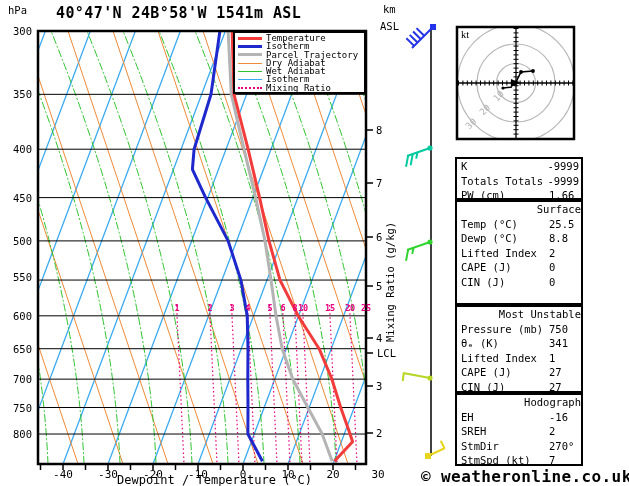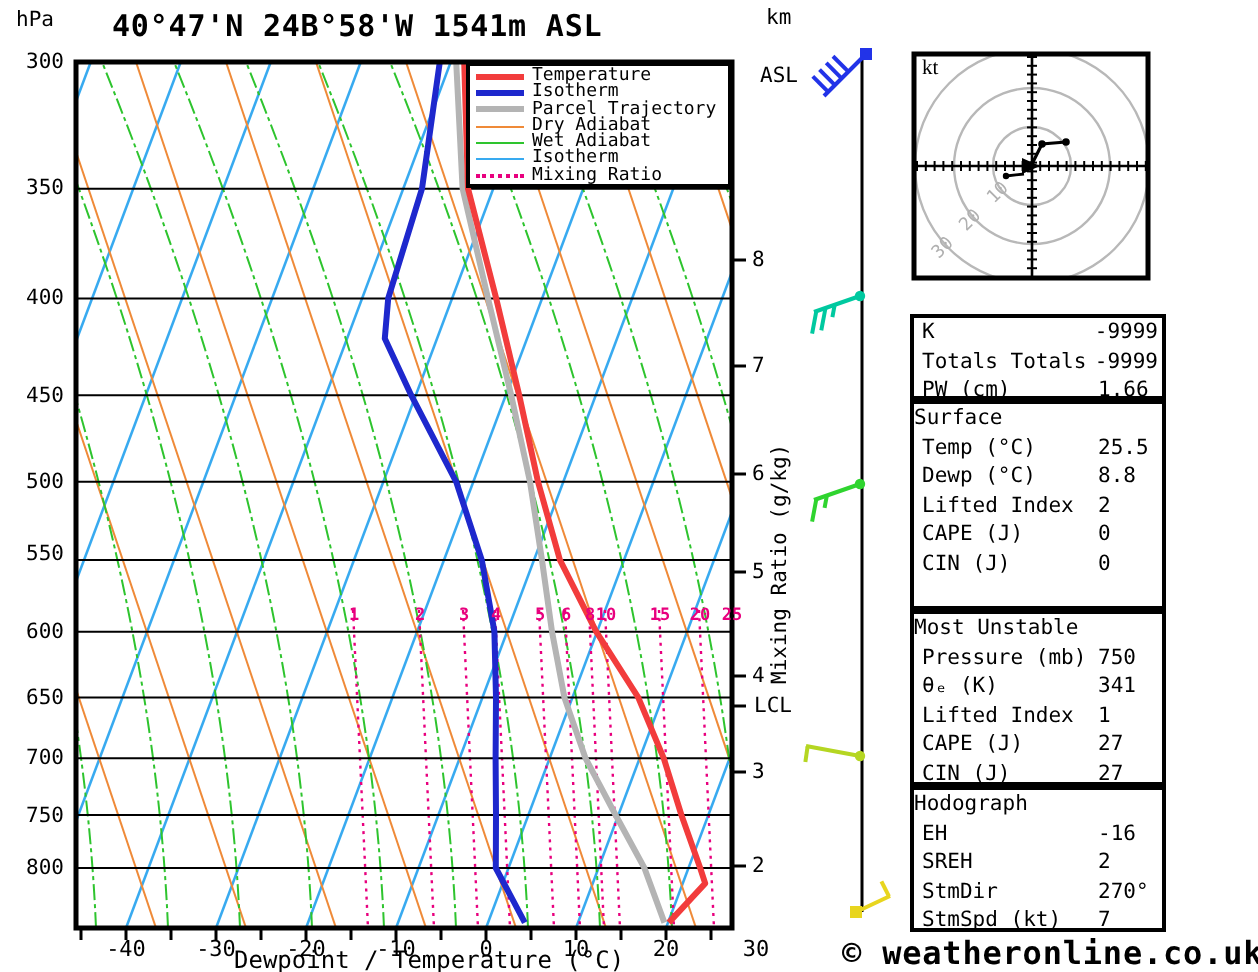--- a/index.html
+++ b/index.html
@@ -18,21 +18,21 @@
   .legend{position:absolute;left:233px;top:31px;width:133px;height:63px;background:#fff;
           border:2px solid #000;box-sizing:border-box;padding-top:1px;}
   .lrow{display:flex;align-items:center;height:8.3px;font-size:9px;line-height:8.3px;white-space:nowrap;}
   .lline{width:24px;margin:0 4px 0 3px;flex:none;height:0;}
   .sbox{position:absolute;left:455px;width:128px;background:#fff;border:2px solid #000;
         box-sizing:border-box;}
   .srow{position:relative;height:14.6px;font-size:10.5px;line-height:14.6px;
         padding-left:4px;white-space:nowrap;}
   .srow .val{position:absolute;left:92px;top:0;}
   .srow .val.right{left:auto;right:2px;}
-  .stitle{text-align:left;padding-left:0;}
+  .stitle{text-align:right;padding-left:0;}
   .kt{font-size:10.5px;font-family:Liberation Serif, serif;}
   .footer{font-size:16px;font-weight:bold;letter-spacing:0.4px;}
 </style>
 </head>
 <body>
 
 <div class="page">
 
   <div class="abs" id="svg-host" style="left:0;top:0"><svg width="629" height="486" viewBox="0 0 629 486">
         <defs>
@@ -252,21 +252,21 @@
             <line x1="512" y1="87" x2="503" y2="88" stroke="#000" stroke-width="1.4"></line>
             <circle cx="503" cy="88" r="1.6" fill="#000"></circle>
           </g>
           <rect x="457" y="27" width="117" height="112" fill="none" stroke="#000" stroke-width="2.5"></rect>
         </g>
       </svg></div>
 
   <span class="abs axunit" style="left:8px;top:4px">hPa</span>
   <span class="abs title" style="left:56px;top:4px">40°47'N 24B°58'W 1541m ASL</span>
   <span class="abs axunit" style="left:383px;top:3px">km</span>
-  <span class="abs axunit" style="left:380px;top:32px">ASL</span>
+  <span class="abs axunit" style="left:380px;top:20px">ASL</span>
   <span class="abs xtitle" style="left:117px;top:473px">Dewpoint / Temperature (°C)</span>
   <span class="abs mixaxis" style="left:384px;top:342px">Mixing Ratio (g/kg)</span>
   <span class="abs kt" style="left:461px;top:29px">kt</span>
   <span class="abs footer" style="left:421px;top:467px">© weatheronline.co.uk</span>
 
   <div class="legend" id="legend">
       <div class="lrow">
         <span class="lline" style="border-top: 3px solid rgb(242, 60, 60);"></span>
         <span>Temperature</span>
       </div>

